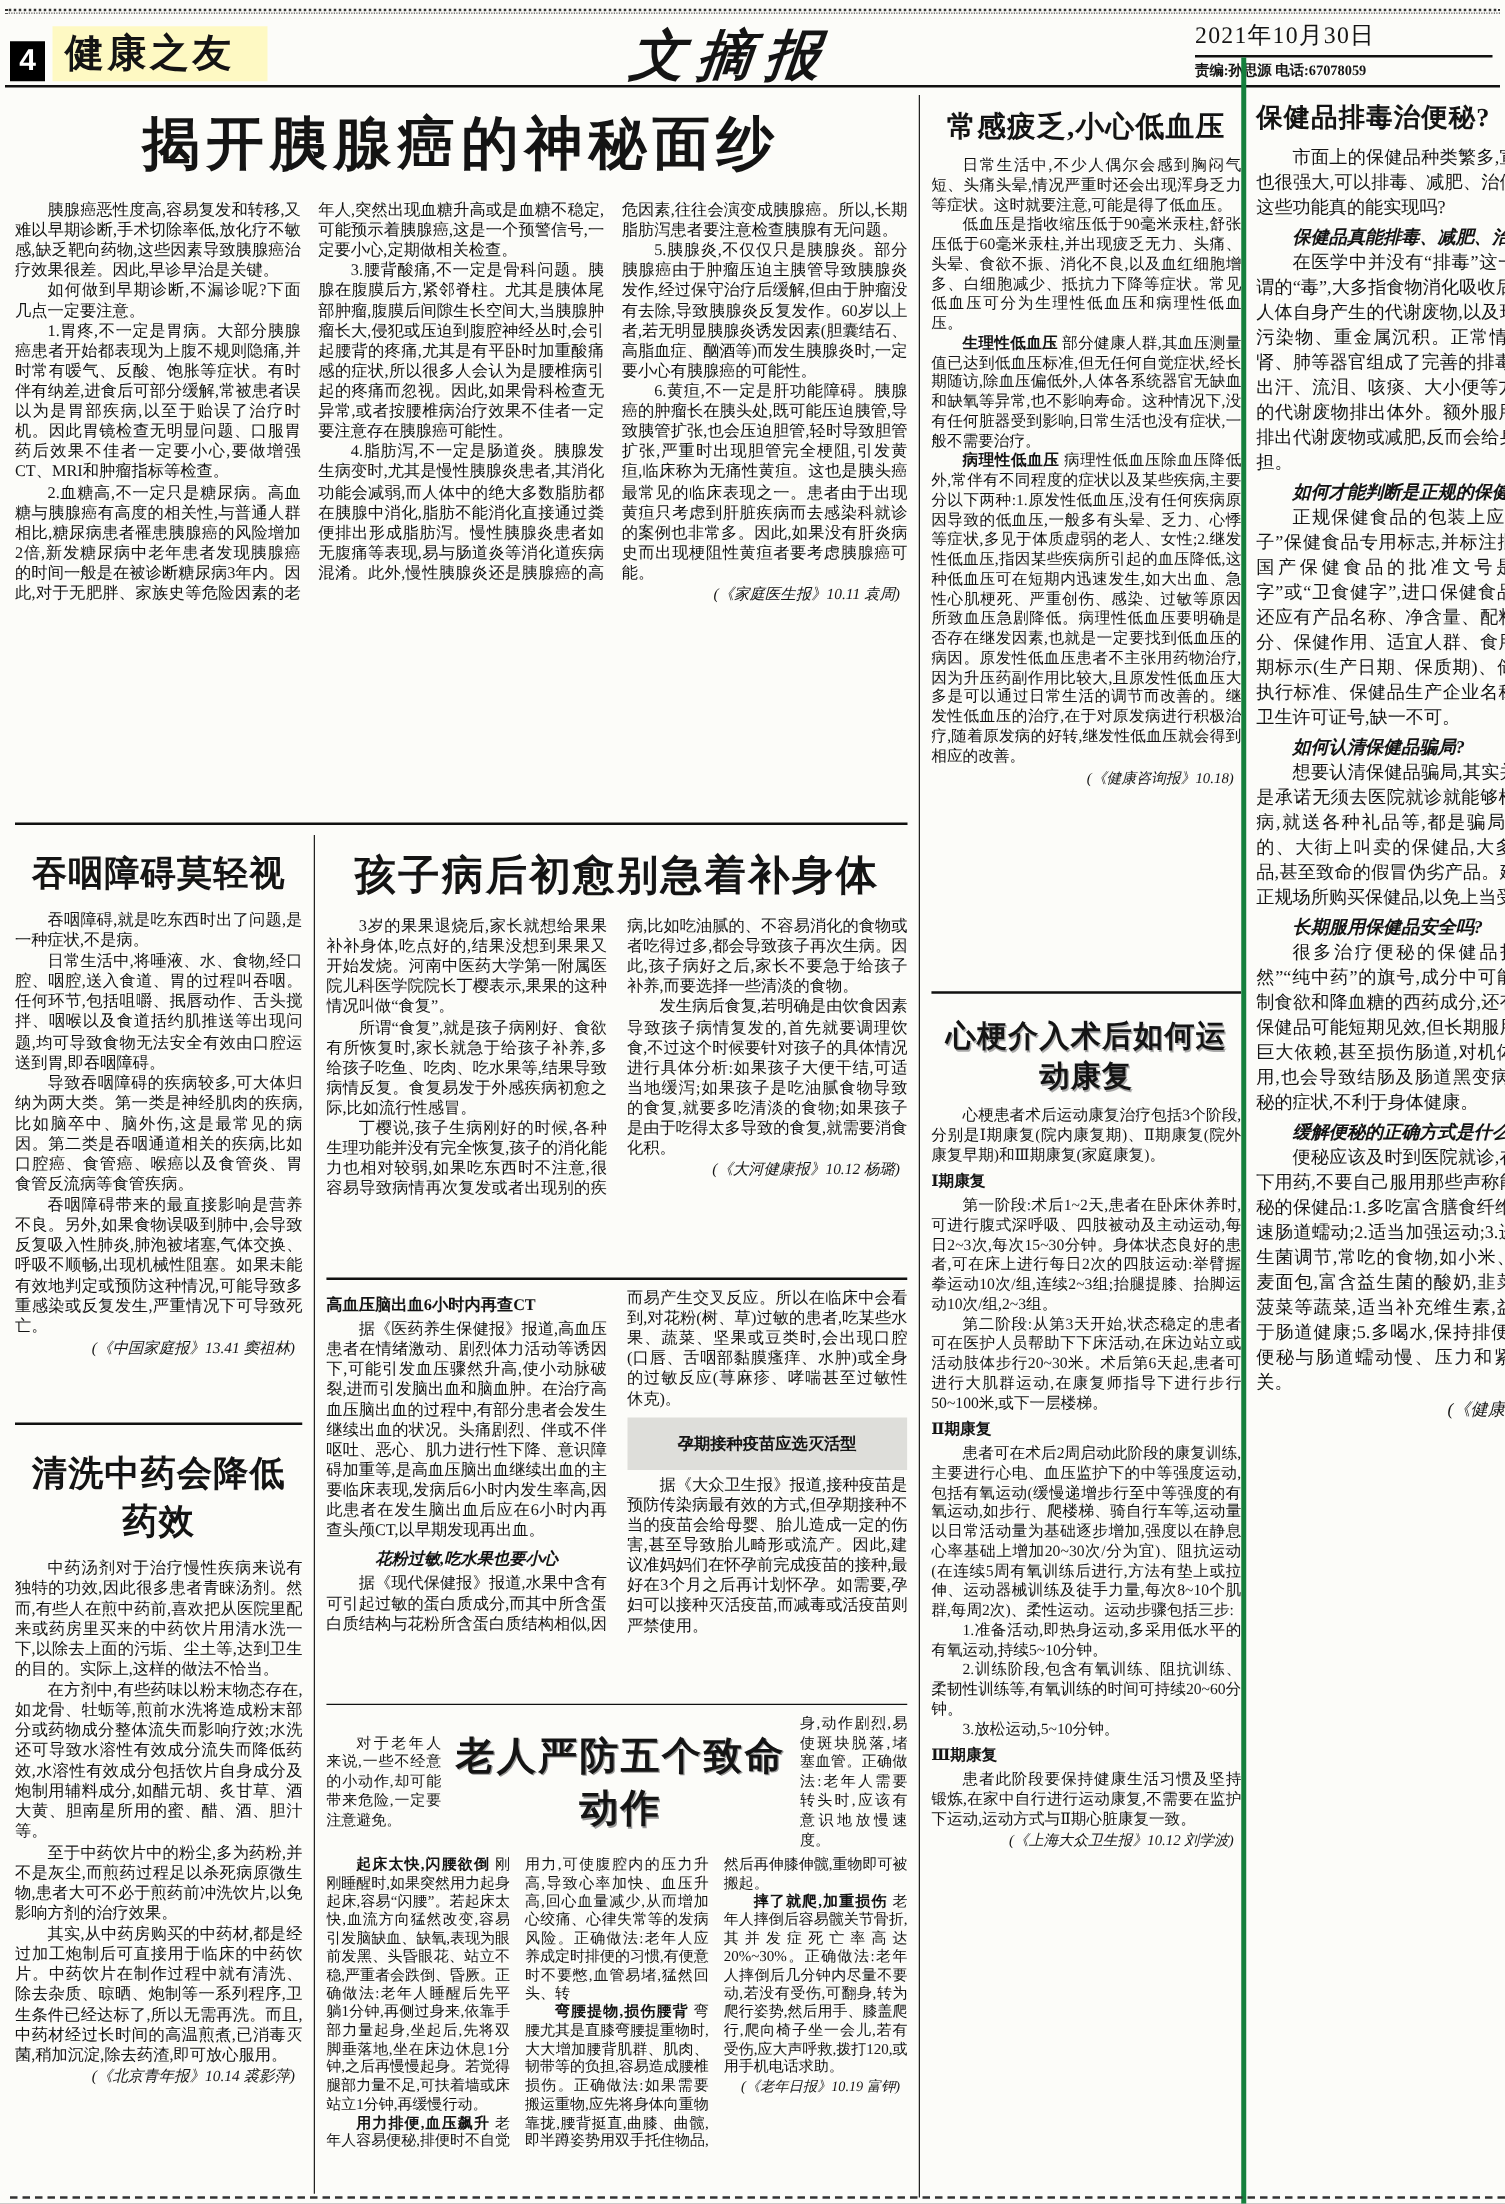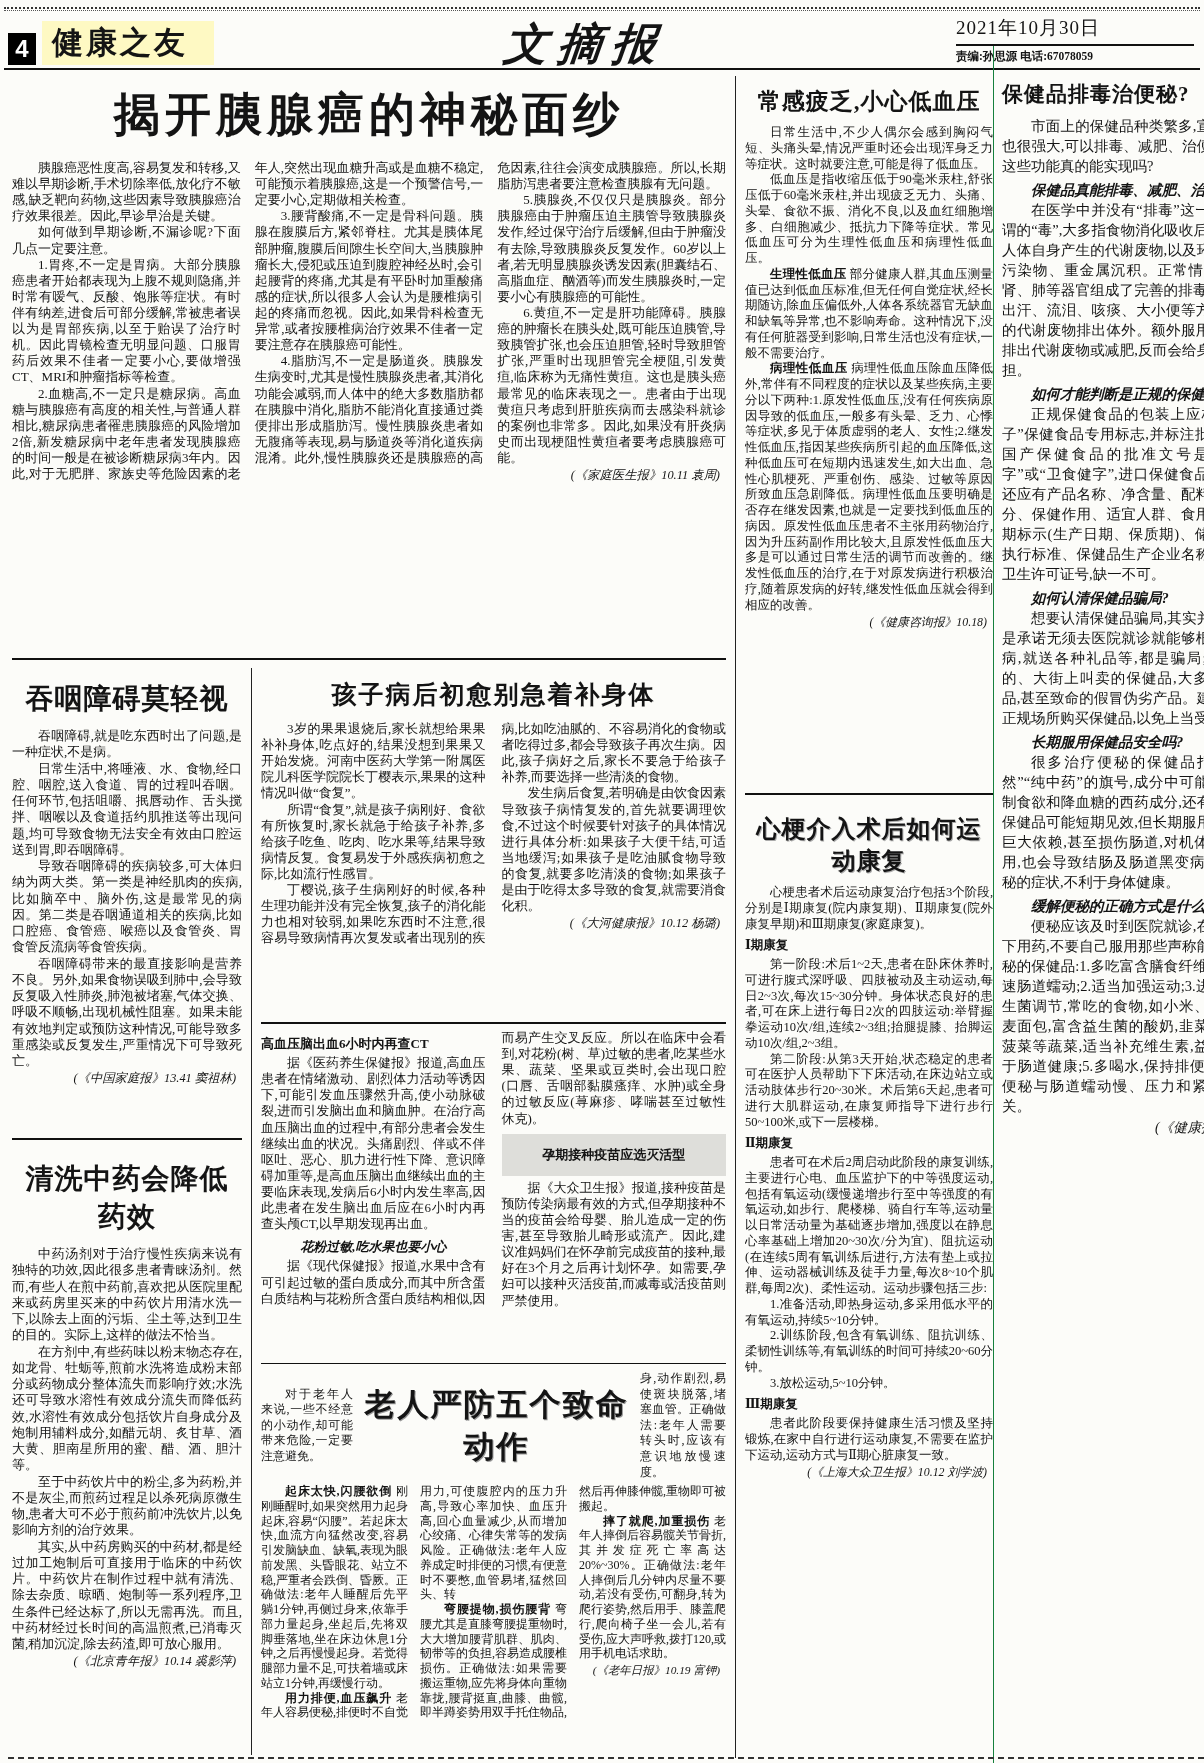--- a/index.html
+++ b/index.html
@@ -17,21 +17,21 @@
             letter-spacing:10px;transform:skewX(-6deg);line-height:0.9;}
   .hright{width:238px;text-align:left;}
   .hdate{font-size:19px;font-weight:normal;border-bottom:2px solid #111;padding-bottom:3px;letter-spacing:1px;}
   .heditor{font-size:11.5px;padding:3px 0 1px 0;font-weight:bold;}
   .header-rule{border-top:2px solid #111;margin:0 4px;}
   
   .content{display:flex;padding:4px 0 0 12px;height:1690px;}
   .vrule{width:1px;background:#222;margin:2px 9px 6px 9px;}
   .main{width:714px;}
   .rightcol{width:248px;overflow:hidden;}
-  .strip{flex:1;overflow:hidden;border-left:1px solid #15803d;padding-left:8px;margin-top:-28px;}
+  .strip{flex:1;overflow:hidden;border-left:4px solid #15803d;padding-left:8px;margin-top:-28px;}
   .strip-inner{width:268px;}
   
   p{margin:0;}
   .para{text-indent:2em;text-align:justify;}
   .src{text-align:right;font-style:italic;font-size:0.95em;padding-right:6px;margin-top:2px;}
   .sub{text-align:left;font-weight:bold;text-indent:0;margin:6px 0 3px 0;}
   .kaisub{text-align:center;font-weight:bold;font-style:italic;text-indent:0;margin:7px 0 3px 0;}
   .graysub{text-align:center;font-weight:bold;text-indent:0;margin:7px 0 4px 0;background:#dededa;padding:13px 0;}
   .qhead{font-weight:bold;font-style:italic;text-indent:2em;margin-top:4px;}
   .para b{font-weight:bold;}
@@ -43,21 +43,21 @@
   .art1-body{column-count:3;column-gap:14px;height:488px;overflow:hidden;font-size:13px;line-height:1.24;}
   
   .lower{display:flex;height:1095px;}
   .leftcol{width:230px;overflow:hidden;}
   .leftcol h2{text-align:center;font-size:28px;letter-spacing:1px;margin:14px 0 10px 0;font-weight:bold;}
   .leftcol .abody{font-size:13px;line-height:1.25;}
   .swallow{height:468px;overflow:hidden;}
   .herbs{height:615px;overflow:hidden;}
   .midcol{flex:1;overflow:hidden;}
   .child{height:352px;overflow:hidden;}
-  .child h2{text-align:center;font-size:25px;letter-spacing:2px;margin:12px 0 10px 0;font-weight:bold;}
+  .child h2{text-align:center;font-size:33px;letter-spacing:2px;margin:12px 0 10px 0;font-weight:bold;}
   .cols2{column-count:2;column-gap:16px;font-size:13px;line-height:1.24;height:282px;overflow:hidden;}
   .midbox{height:330px;overflow:hidden;}
   .midbox-cols{column-count:2;column-gap:16px;font-size:13px;line-height:1.24;height:322px;overflow:hidden;}
   .elderly{height:398px;overflow:hidden;}
   .eld-top{display:flex;align-items:center;margin:2px 0 4px 0;}
   .eld-intro{width:92px;font-size:12px;line-height:1.3;text-align:justify;}
   .eld-side{width:86px;font-size:12px;line-height:1.3;text-align:justify;}
   .eld-top h2{flex:1;text-align:center;font-size:31px;font-weight:bold;letter-spacing:2px;margin:0 6px;
               text-shadow:1px 1px 0 #999;}
   .eld-body{column-count:3;column-gap:12px;font-size:12px;line-height:1.23;height:310px;overflow:hidden;}

